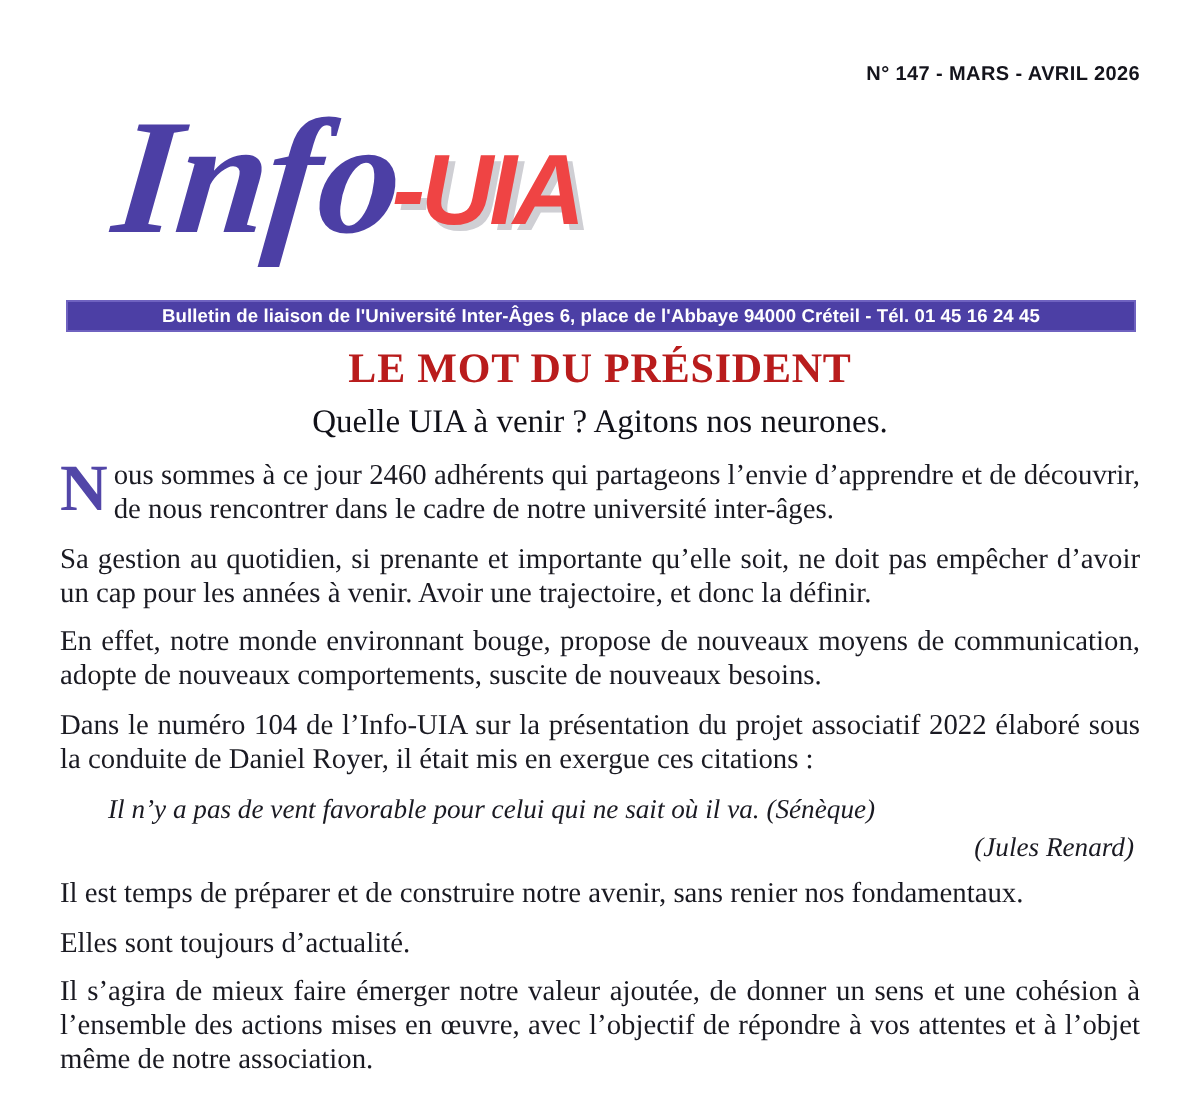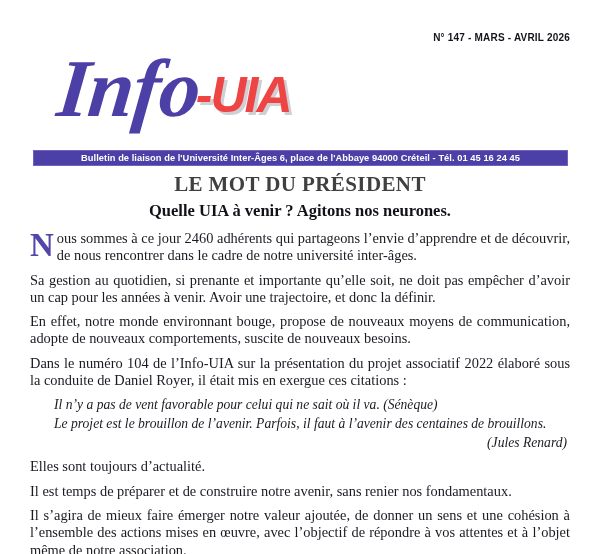--- a/index.html
+++ b/index.html
@@ -116,29 +116,29 @@
     position: absolute;
     left: 0;
     top: 172px;
     width: 600px;
   }
   .title-main {
     text-align: center;
     font-family: "Liberation Serif", "DejaVu Serif", serif;
     font-weight: bold;
     font-size: 21px;
-    color: #404040;
+    color: #b91c1c;
     letter-spacing: 0.4px;
     margin: 0 0 5px 0;
     line-height: 1.15;
   }
   .title-sub {
     text-align: center;
     font-family: "Liberation Serif", "DejaVu Serif", serif;
-    font-weight: bold;
+    font-weight: normal;
     font-size: 16.5px;
     color: #111118;
     margin: 0 0 9px 0;
     line-height: 1.2;
   }
 
   
   .body {
     padding: 0 30px 0 30px;
   }
@@ -218,26 +218,25 @@
       <p class="para dropcap-para"><span class="dropcap">N</span><span>ous sommes à ce jour 2460 adhérents qui partageons l’envie d’apprendre et de découvrir, de nous rencontrer dans le cadre de notre université inter-âges.</span></p>
 
       <p class="para">Sa gestion au quotidien, si prenante et importante qu’elle soit, ne doit pas empêcher d’avoir un cap pour les années à venir. Avoir une trajectoire, et donc la définir.</p>
 
       <p class="para">En effet, notre monde environnant bouge, propose de nouveaux moyens de communication, adopte de nouveaux comportements, suscite de nouveaux besoins.</p>
 
       <p class="para">Dans le numéro 104 de l’Info-UIA sur la présentation du projet associatif 2022 élaboré sous la conduite de Daniel Royer, il était mis en exergue ces citations :</p>
 
       <p class="quote">Il n’y a pas de vent favorable pour celui qui ne sait où il va. (Sénèque)</p>
 
-      <p class="quote quote-wide">Le projet est le brouillon de l’avenir. Parfois, il faut à l’avenir des centaines de brouillons.</p>
 
       <p class="quote-attrib">(Jules Renard)</p>
 
 
+      <p class="para">Il est temps de préparer et de construire notre avenir, sans renier nos fondamentaux.</p>
+
       <p class="para">Elles sont toujours d’actualité.</p>
-
-      <p class="para">Il est temps de préparer et de construire notre avenir, sans renier nos fondamentaux.</p>
 
       <p class="para">Il s’agira de mieux faire émerger notre valeur ajoutée, de donner un sens et une cohésion à l’ensemble des actions mises en œuvre, avec l’objectif de répondre à vos attentes et à l’objet même de notre association.</p>
 
     </div>
   </div>
 </div>
 
 </body></html>

